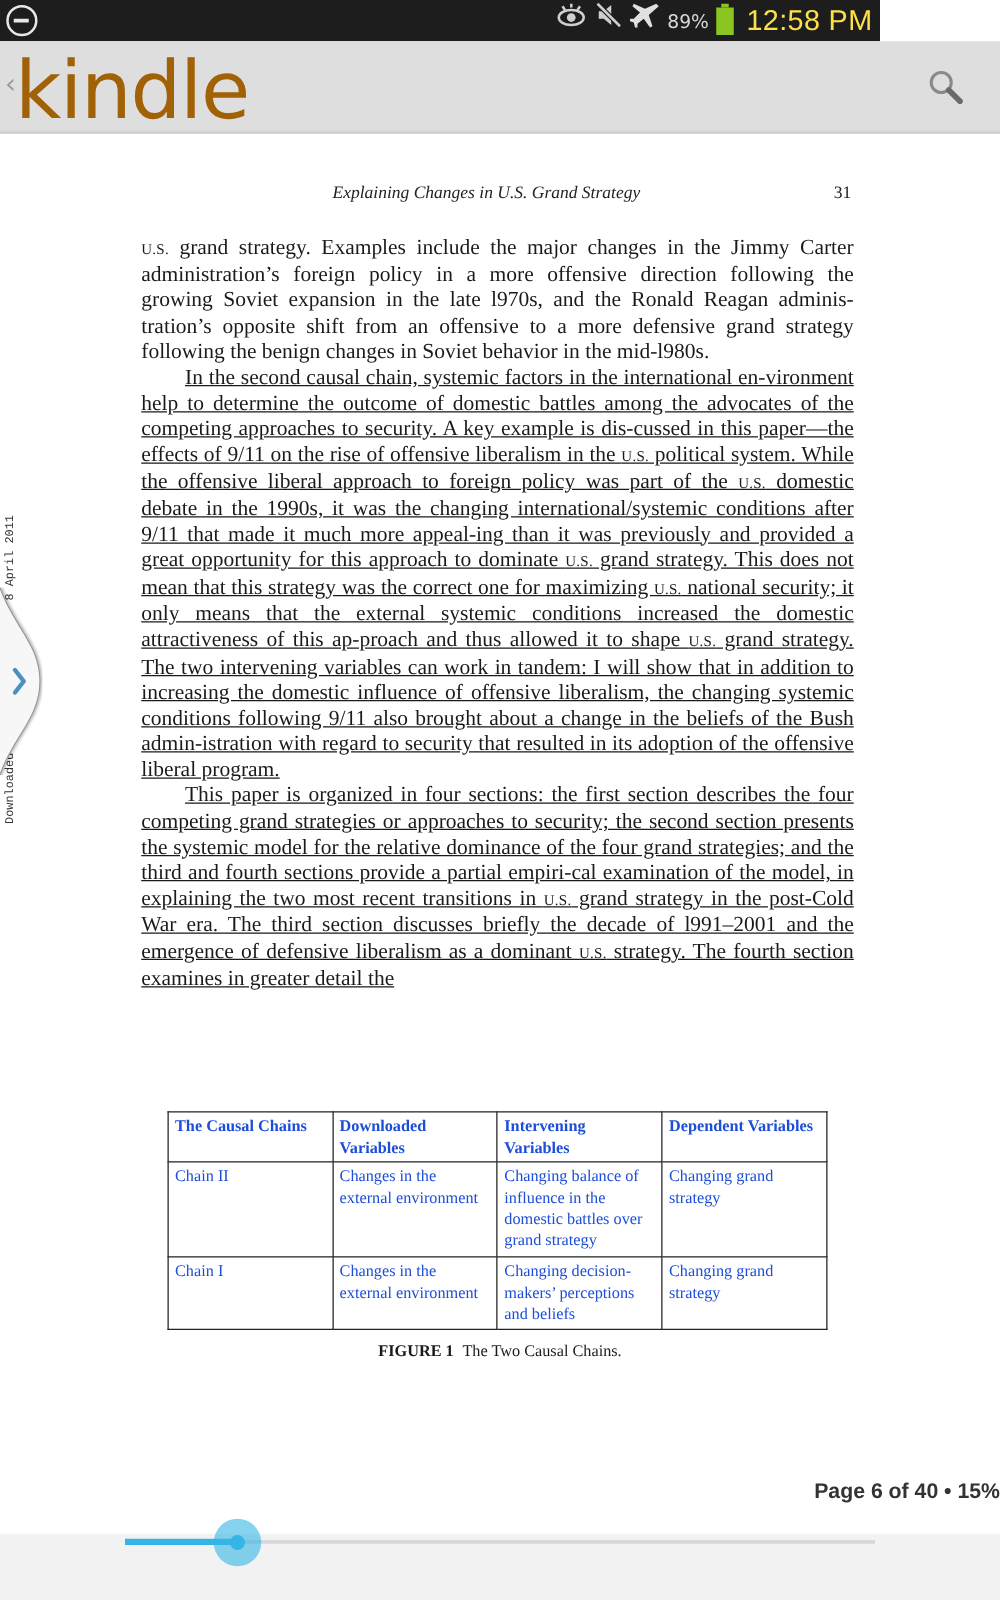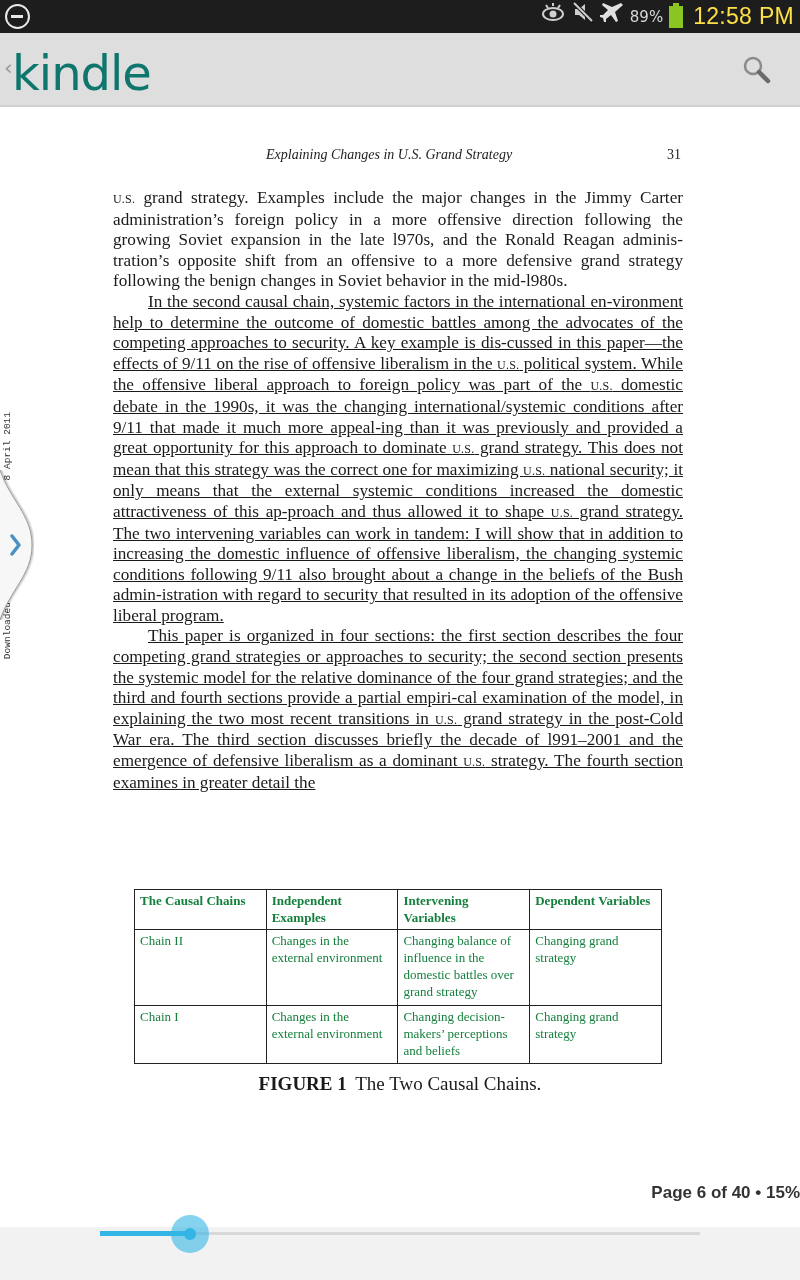--- a/index.html
+++ b/index.html
@@ -1,33 +1,33 @@
 <!DOCTYPE html>
 <html><head>
   <meta charset="utf-8">
   <style>
     * { box-sizing: border-box; margin: 0; padding: 0; }
     html, body { width: 800px; height: 1280px; overflow: hidden; background: #ffffff; }
     body { position: relative; font-family: "Liberation Serif", serif; }
 
     
-    .status-bar { position: absolute; left: 0; top: 0; width: 800px; height: 33px; background: #1d1d1d; color: #e8e8e8; padding-left: 36px; }
+    .status-bar { position: absolute; left: 0; top: 0; width: 704px; height: 33px; background: #1d1d1d; color: #e8e8e8; padding-left: 36px; }
     .status-left-icon { position: absolute; left: 5px; top: 4px; width: 25px; height: 25px; border: 2.5px solid #e8e8e8; border-radius: 50%; }
     .status-left-icon::after { content: ""; position: absolute; left: 4px; top: 8.5px; width: 12px; height: 3px; background: #e8e8e8; }
     .status-right { position: absolute; right: 6px; top: 0; height: 33px; display: flex; align-items: center; gap: 6px; font-family: "DejaVu Sans", sans-serif; }
     .sb-icon { font-size: 20px; color: #cfcfcf; line-height: 33px; }
     .battery-pct { font-size: 15px; color: #d8d8d8; }
     .battery { width: 14px; height: 22px; background: #8bc521; position: relative; margin-right: 4px; }
     .battery::before { content: ""; position: absolute; top: -3px; left: 4px; width: 6px; height: 3px; background: #8bc521; }
     .clock { font-family: "Liberation Sans", sans-serif; font-size: 23px; color: #fde047; letter-spacing: 0.3px; }
 
     
     .app-bar { position: absolute; left: 0; top: 33px; width: 800px; height: 74px; background: #dedede; border-bottom: 2px solid #cfcfcf; }
     .back-chevron { position: absolute; left: 4px; top: 22px; font-family: "DejaVu Sans", sans-serif; font-size: 22px; color: #9a9a9a; }
-    .kindle-logo { position: absolute; left: 12px; top: 0px; font-family: "DejaVu Sans", sans-serif; font-size: 48px; color: #0f766e; letter-spacing: -1px; line-height: 80px; font-weight: normal; }
+    .kindle-logo { position: absolute; left: 12px; top: 0px; font-family: "DejaVu Sans", sans-serif; font-size: 64px; color: #a16207; letter-spacing: -1px; line-height: 80px; font-weight: normal; }
     .search-btn { position: absolute; right: 28px; top: 22px; width: 30px; height: 30px; }
 
     
     .page { position: absolute; left: 0; top: 109px; width: 800px; height: 1116px; background: #ffffff; }
     .running-head { position: absolute; top: 38px; left: 0; width: 800px; font-size: 14px; color: #222; }
     .running-title { position: absolute; left: 266px; font-style: italic; }
     .page-num { position: absolute; left: 667px; }
 
     .body-text { position: absolute; left: 113px; top: 79px; width: 570px; font-size: 17.2px; line-height: 20.6px; color: #1a1a1a; text-align: justify; hyphens: manual; }
     .body-text p { margin: 0; }
@@ -35,28 +35,28 @@
     .sc { font-size: 12px; letter-spacing: 0.2px; }
 
     
     .side-text { position: absolute; left: 2px; font-family: "Liberation Mono", monospace; font-size: 9.5px; color: #333; writing-mode: vertical-rl; transform: rotate(180deg); white-space: nowrap; }
     .side-top { top: 412px; }
     .side-bottom { top: 585px; }
     .side-tab { position: absolute; left: -40px; top: 470px; width: 74px; height: 150px; }
     .side-tab svg { width: 74px; height: 150px; }
 
     
-    .figure-table { position: absolute; left: 134px; top: 780px; width: 528px; border-collapse: collapse; font-size: 13px; line-height: 17px; color: #15803d; }
+    .figure-table { position: absolute; left: 134px; top: 780px; width: 528px; border-collapse: collapse; font-size: 13px; line-height: 17px; color: #1d4ed8; }
     .figure-table th, .figure-table td { border: 1px solid #222; vertical-align: top; text-align: left; padding: 2px 6px 3px 5px; }
     .figure-table th { font-weight: bold; }
     .col1 { width: 132px; }
     .col2 { width: 132px; }
     .col3 { width: 132px; }
     .col4 { width: 132px; }
-    .figure-caption { position: absolute; top: 964px; left: 0; width: 800px; text-align: center; font-size: 19px; color: #1a1a1a; }
+    .figure-caption { position: absolute; top: 964px; left: 0; width: 800px; text-align: center; font-size: 13px; color: #1a1a1a; }
     .figure-caption b { font-weight: bold; margin-right: 4px; }
 
     
     .progress-label { position: absolute; top: 1183px; left: 0; width: 800px; text-align: right; font-family: "Liberation Sans", sans-serif; font-size: 17px; color: #333; font-weight: bold; }
     .footer-area { position: absolute; left: 0; top: 1227px; width: 800px; height: 53px; background: #f2f2f2; }
     .slider { position: absolute; left: 100px; top: 1215px; width: 600px; height: 40px; }
     .slider-track { position: absolute; left: 0; top: 17px; width: 600px; height: 3px; background: #d8d8d8; }
     .slider-fill { position: absolute; left: 0; top: 16px; height: 5px; background: #33b5e5; }
     .slider-thumb { position: absolute; top: 0; width: 38px; height: 38px; margin-left: -19px; border-radius: 50%; background: rgba(51,181,229,0.6); }
     .slider-thumb::after { content: ""; position: absolute; left: 13px; top: 13px; width: 12px; height: 12px; border-radius: 50%; background: #33b5e5; }
@@ -114,21 +114,21 @@
   <div class="body-text" id="body-text">
       <p><span class="sc">U.S.</span><span> grand strategy. Examples include the major changes in the Jimmy Carter administration’s foreign policy in a more offensive direction following the growing Soviet expansion in the late l970s, and the Ronald Reagan adminis-tration’s opposite shift from an offensive to a more defensive grand strategy following the benign changes in Soviet behavior in the mid-l980s.</span></p>
       <p class="indent"><span>In the second causal chain, systemic factors in the international en-vironment help to determine the outcome of domestic battles among the advocates of the competing approaches to security. A key example is dis-cussed in this paper—the effects of 9/11 on the rise of offensive liberalism in the </span><span class="sc">U.S.</span><span> political system. While the offensive liberal approach to foreign policy was part of the </span><span class="sc">U.S.</span><span> domestic debate in the 1990s, it was the changing international/systemic conditions after 9/11 that made it much more appeal-ing than it was previously and provided a great opportunity for this approach to dominate </span><span class="sc">U.S.</span><span> grand strategy. This does not mean that this strategy was the correct one for maximizing </span><span class="sc">U.S.</span><span> national security; it only means that the external systemic conditions increased the domestic attractiveness of this ap-proach and thus allowed it to shape </span><span class="sc">U.S.</span><span> grand strategy. The two intervening variables can work in tandem: I will show that in addition to increasing the domestic influence of offensive liberalism, the changing systemic conditions following 9/11 also brought about a change in the beliefs of the Bush admin-istration with regard to security that resulted in its adoption of the offensive liberal program.</span></p>
       <p class="indent"><span>This paper is organized in four sections: the first section describes the four competing grand strategies or approaches to security; the second section presents the systemic model for the relative dominance of the four grand strategies; and the third and fourth sections provide a partial empiri-cal examination of the model, in explaining the two most recent transitions in </span><span class="sc">U.S.</span><span> grand strategy in the post-Cold War era. The third section discusses briefly the decade of l991–2001 and the emergence of defensive liberalism as a dominant </span><span class="sc">U.S.</span><span> strategy. The fourth section examines in greater detail the</span></p>
     </div>
 
   <table class="figure-table">
     <thead>
       <tr>
         <th class="col1">The Causal Chains</th>
-        <th class="col2">Independent Examples</th>
+        <th class="col2">Downloaded Variables</th>
         <th class="col3">Intervening Variables</th>
         <th class="col4">Dependent Variables</th>
       </tr>
     </thead>
     <tbody>
       <tr style="height:76px">
         <td>Chain II</td>
         <td>Changes in the external environment</td>
         <td>Changing balance of influence in the domestic battles over grand strategy</td>
         <td>Changing grand strategy</td>

